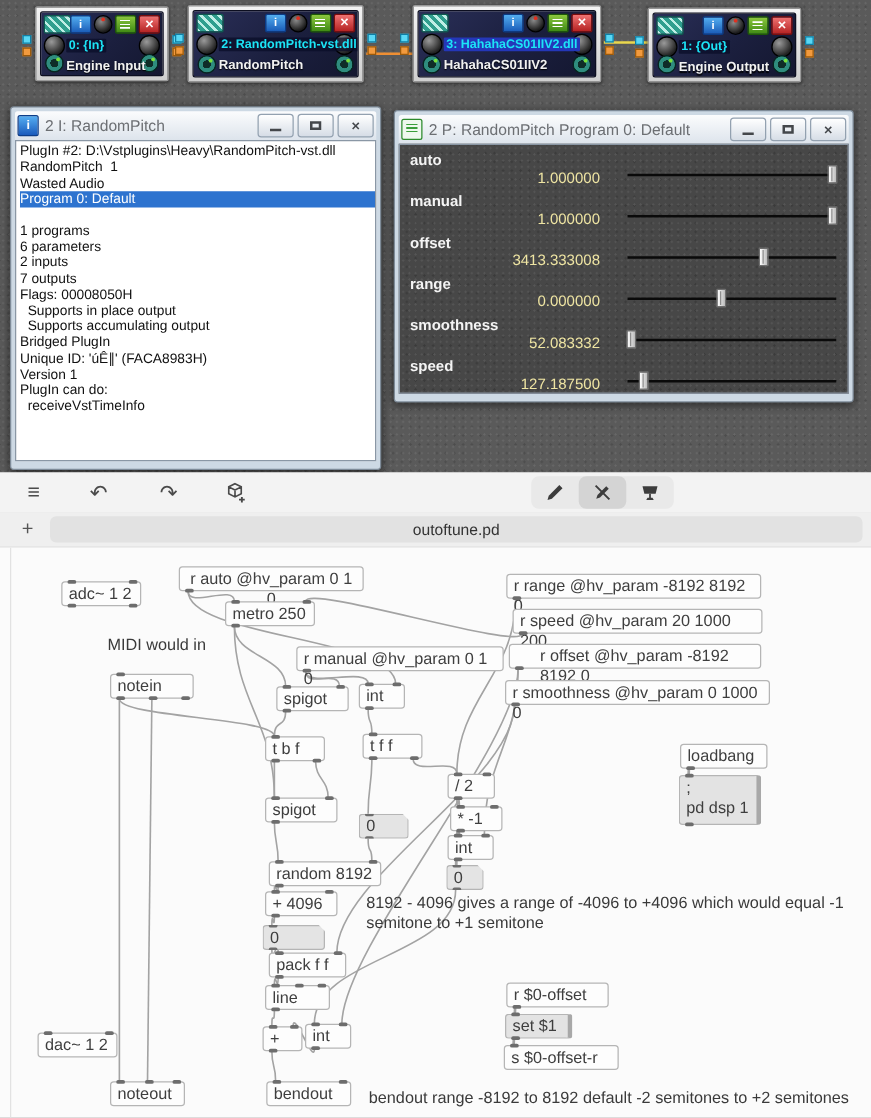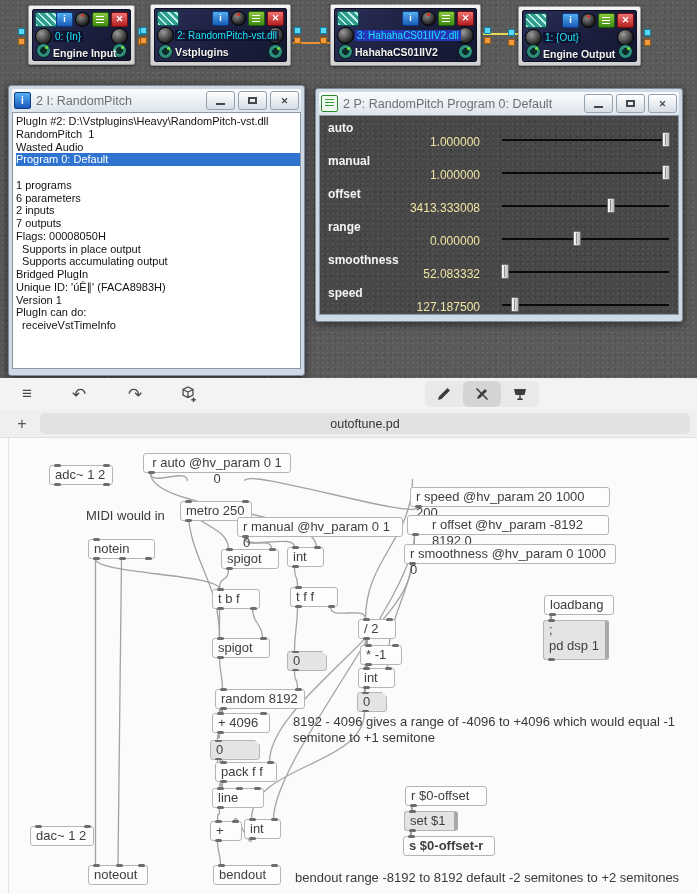--- a/index.html
+++ b/index.html
@@ -38,21 +38,21 @@
   .m-knob{position:absolute;width:15px;height:15px;border-radius:50%;
     background:radial-gradient(circle at 35% 30%,#9a9a9a,#222 72%);border:1px solid #000;}
   .m-spk{position:absolute;width:13px;height:13px;border-radius:50%;
     background:radial-gradient(circle at 50% 50%,#0f2d28 35%,#2f8d7e 36% 70%,#13423a 71%);
     border:1px solid #072520;}
   .m-spk::after{content:"";position:absolute;left:8px;top:2px;width:3px;height:3px;
     border-radius:50%;background:#7be03a;}
   .k-tl{left:2px;top:18px;}.k-tr{right:2px;top:18px;}
   .k-bl{left:3px;bottom:2px;}.k-br{right:3px;bottom:2px;}
   .m-text{position:absolute;left:20px;right:4px;top:16px;}
-  .m-line1{font-size:10px;font-weight:400;color:#1ce4f6;white-space:nowrap;
+  .m-line1{font-size:10px;font-weight:700;color:#1ce4f6;white-space:nowrap;
     background:rgba(10,14,40,.75);display:inline-block;padding:0 2px;border-radius:1px;}
   .m-line1.hl{background:#2437b8;}
   .m-line2{font-size:10.5px;font-weight:700;color:#f2f2f2;white-space:nowrap;
     margin-top:3px;text-shadow:0 1px 1px #000;}
   .conn{position:absolute;width:7px;height:7px;box-sizing:border-box;}
   .conn.cy{background:#59d8f5;border:1px solid #0f7fa5;}
   .conn.or{background:#f29a3e;border:1px solid #9c5a0a;}
   .c-l1{left:-11px;top:22px;}.c-l2{left:-11px;top:32px;}
   .c-r1{right:-11px;top:22px;}.c-r2{right:-11px;top:32px;}
   .cable{position:absolute;height:2px;}
@@ -167,21 +167,21 @@
         <span class="mi mi-knob"></span>
         <span class="mi mi-list"></span>
         <span class="mi mi-close">✕</span>
       </div>
       <div class="m-knob k-tl"></div>
       <div class="m-knob k-tr"></div>
       <div class="m-spk k-bl"></div>
       <div class="m-spk k-br"></div>
       <div class="m-text">
         <div class="m-line1">2: RandomPitch-vst.dll</div>
-        <div class="m-line2">Vstplugins</div>
+        <div class="m-line2">RandomPitch</div>
       </div>
     </div>
     <span class="conn cy c-l1"></span>
     <span class="conn or c-l2"></span>
     <span class="conn cy c-r1"></span>
     <span class="conn or c-r2"></span>
   </div>
       <div class="module" style="position: absolute; left: 330px; top: 4px; width: 151px; height: 62px;">
     <div class="m-panel">
       <div class="m-stripes"></div>
@@ -398,21 +398,22 @@
         <path d="M 364.5 274 C 364.5 327.5, 251.5 327.5, 251.5 381" fill="none" stroke="#a3a3a3" stroke-width="1.3"></path>
         <path d="M 414.5 97 C 414.5 157, 273.5 321, 273.5 381" fill="none" stroke="#a3a3a3" stroke-width="1.3"></path>
         <path d="M 251.5 401 C 251.5 415, 234.5 369, 234.5 383" fill="none" stroke="#a3a3a3" stroke-width="1.3"></path>
         <path d="M 217.5 403 C 217.5 417, 220.5 413, 220.5 427" fill="none" stroke="#a3a3a3" stroke-width="1.3"></path>
         <path d="M 551.5 177 C 551.5 191, 550.5 168, 550.5 182" fill="none" stroke="#a3a3a3" stroke-width="1.3"></path>
         <path d="M 412.5 368 C 412.5 382, 411.5 359, 411.5 373" fill="none" stroke="#a3a3a3" stroke-width="1.3"></path>
         <path d="M 411.5 393 C 411.5 407, 410.5 384, 410.5 398" fill="none" stroke="#a3a3a3" stroke-width="1.3"></path>
       </svg>
   <div class="pd-box" style="left: 49px; top: 27px; width: 64px;">adc~ 1 2<span class="port in" style="left: 4px;"></span><span class="port in" style="left: 53px;"></span><span class="port out" style="left: 4px;"></span><span class="port out" style="left: 53px;"></span></div>
       <div class="pd-box" style="left: 143px; top: 15px; width: 148px; text-align: center;">r auto @hv_param 0 1 0<span class="port out" style="left: 4px;"></span></div>
-      <div class="pd-box" style="left: 180px; top: 43px; width: 72px; margin-top: 20px;">metro 250<span class="port in" style="left: 4px;"></span><span class="port in" style="left: 61px;"></span><span class="port out" style="left: 4px;"></span></div>
+      <div class="pd-box" style="left: 180px; top: 43px; width: 72px;">metro 250<span class="port in" style="left: 4px;"></span><span class="port in" style="left: 61px;"></span><span class="port out" style="left: 4px;"></span></div>
+      <div class="pd-box" style="left: 405px; top: 21px; width: 204px;">r range @hv_param -8192 8192 0<span class="port out" style="left: 4px;"></span></div>
       <div class="pd-box" style="left: 410px; top: 49px; width: 200px;">r speed @hv_param 20 1000 200<span class="port out" style="left: 4px;"></span></div>
       <div class="pd-box" style="left: 237px; top: 79px; width: 166px;">r manual @hv_param 0 1 0<span class="port out" style="left: 4px;"></span></div>
       <div class="pd-box" style="left: 407px; top: 77px; width: 202px; padding-left: 24px;">r offset @hv_param -8192 8192 0<span class="port out" style="left: 4px;"></span></div>
       <div class="pd-box" style="left: 404px; top: 106px; width: 212px;">r smoothness @hv_param 0 1000 0<span class="port out" style="left: 4px;"></span></div>
       <div class="pd-box" style="left: 88px; top: 101px; width: 67px;">notein<span class="port in" style="left: 4px;"></span><span class="port out" style="left: 4px;"></span><span class="port out" style="left: 30px;"></span><span class="port out" style="left: 56px;"></span></div>
       <div class="pd-box" style="left: 221px; top: 111px; width: 58px;">spigot<span class="port in" style="left: 4px;"></span><span class="port in" style="left: 47px;"></span><span class="port out" style="left: 4px;"></span></div>
       <div class="pd-box" style="left: 287px; top: 109px; width: 37px;">int<span class="port in" style="left: 4px;"></span><span class="port in" style="left: 26px;"></span><span class="port out" style="left: 4px;"></span></div>
       <div class="pd-box" style="left: 212px; top: 151px; width: 48px;">t b f<span class="port in" style="left: 4px;"></span><span class="port out" style="left: 4px;"></span><span class="port out" style="left: 37px;"></span></div>
       <div class="pd-box" style="left: 290px; top: 149px; width: 48px;">t f f<span class="port in" style="left: 4px;"></span><span class="port out" style="left: 4px;"></span><span class="port out" style="left: 37px;"></span></div>
       <div class="pd-box" style="left: 544px; top: 157px; width: 70px;">loadbang<span class="port out" style="left: 4px;"></span></div>
@@ -426,21 +427,21 @@
       <div class="pd-box" style="left: 215px; top: 251px; width: 90px;">random 8192<span class="port in" style="left: 4px;"></span><span class="port in" style="left: 79px;"></span><span class="port out" style="left: 4px;"></span></div>
       <div class="pd-box atom" style="left: 357px; top: 254px; width: 30px;">0<span class="port in" style="left: 4px;"></span><span class="port out" style="left: 4px;"></span></div>
       <div class="pd-box" style="left: 212px; top: 275px; width: 58px;">+ 4096<span class="port in" style="left: 4px;"></span><span class="port in" style="left: 47px;"></span><span class="port out" style="left: 4px;"></span></div>
       <div class="pd-box atom" style="left: 210px; top: 302px; width: 50px;">0<span class="port in" style="left: 4px;"></span><span class="port out" style="left: 4px;"></span></div>
       <div class="pd-box" style="left: 215px; top: 324px; width: 62px;">pack f f<span class="port in" style="left: 4px;"></span><span class="port in" style="left: 51px;"></span><span class="port out" style="left: 4px;"></span></div>
       <div class="pd-box" style="left: 405px; top: 348px; width: 82px;">r $0-offset<span class="port out" style="left: 4px;"></span></div>
       <div class="pd-box" style="left: 212px; top: 350px; width: 52px;">line<span class="port in" style="left: 4px;"></span><span class="port in" style="left: 22.5px;"></span><span class="port in" style="left: 41px;"></span><span class="port out" style="left: 4px;"></span></div>
       <div class="pd-box msg" style="left: 404px; top: 373px; width: 54px;">set $1<span class="port in" style="left: 4px;"></span><span class="port out" style="left: 4px;"></span></div>
       <div class="pd-box" style="left: 210px; top: 383px; width: 32px;">+<span class="port in" style="left: 4px;"></span><span class="port in" style="left: 21px;"></span><span class="port out" style="left: 4px;"></span></div>
       <div class="pd-box" style="left: 244px; top: 381px; width: 37px;">int<span class="port in" style="left: 4px;"></span><span class="port in" style="left: 26px;"></span><span class="port out" style="left: 4px;"></span></div>
-      <div class="pd-box" style="left: 403px; top: 398px; width: 92px; font-weight: bold;">s $0-offset-r<span class="port in" style="left: 4px;"></span></div>
+      <div class="pd-box" style="left: 403px; top: 398px; width: 92px;">s $0-offset-r<span class="port in" style="left: 4px;"></span></div>
       <div class="pd-box" style="left: 30px; top: 388px; width: 64px;">dac~ 1 2<span class="port in" style="left: 4px;"></span><span class="port in" style="left: 53px;"></span></div>
       <div class="pd-box" style="left: 88px; top: 427px; width: 60px;">noteout<span class="port in" style="left: 4px;"></span><span class="port in" style="left: 26.5px;"></span><span class="port in" style="left: 49px;"></span></div>
       <div class="pd-box" style="left: 213px; top: 427px; width: 68px;">bendout<span class="port in" style="left: 4px;"></span><span class="port in" style="left: 57px;"></span></div>
       <div class="pd-comment" style="left: 86px; top: 70px; width: 110px;">MIDI would in</div>
       <div class="pd-comment" style="left: 293px; top: 276px; width: 430px;">8192 - 4096 gives a range of -4096 to +4096 which would equal -1
 semitone to +1 semitone</div>
       <div class="pd-comment" style="left: 295px; top: 432px; width: 410px;">bendout range -8192 to 8192 default -2 semitones to +2 semitones</div>
     </div>
 </div>
 

